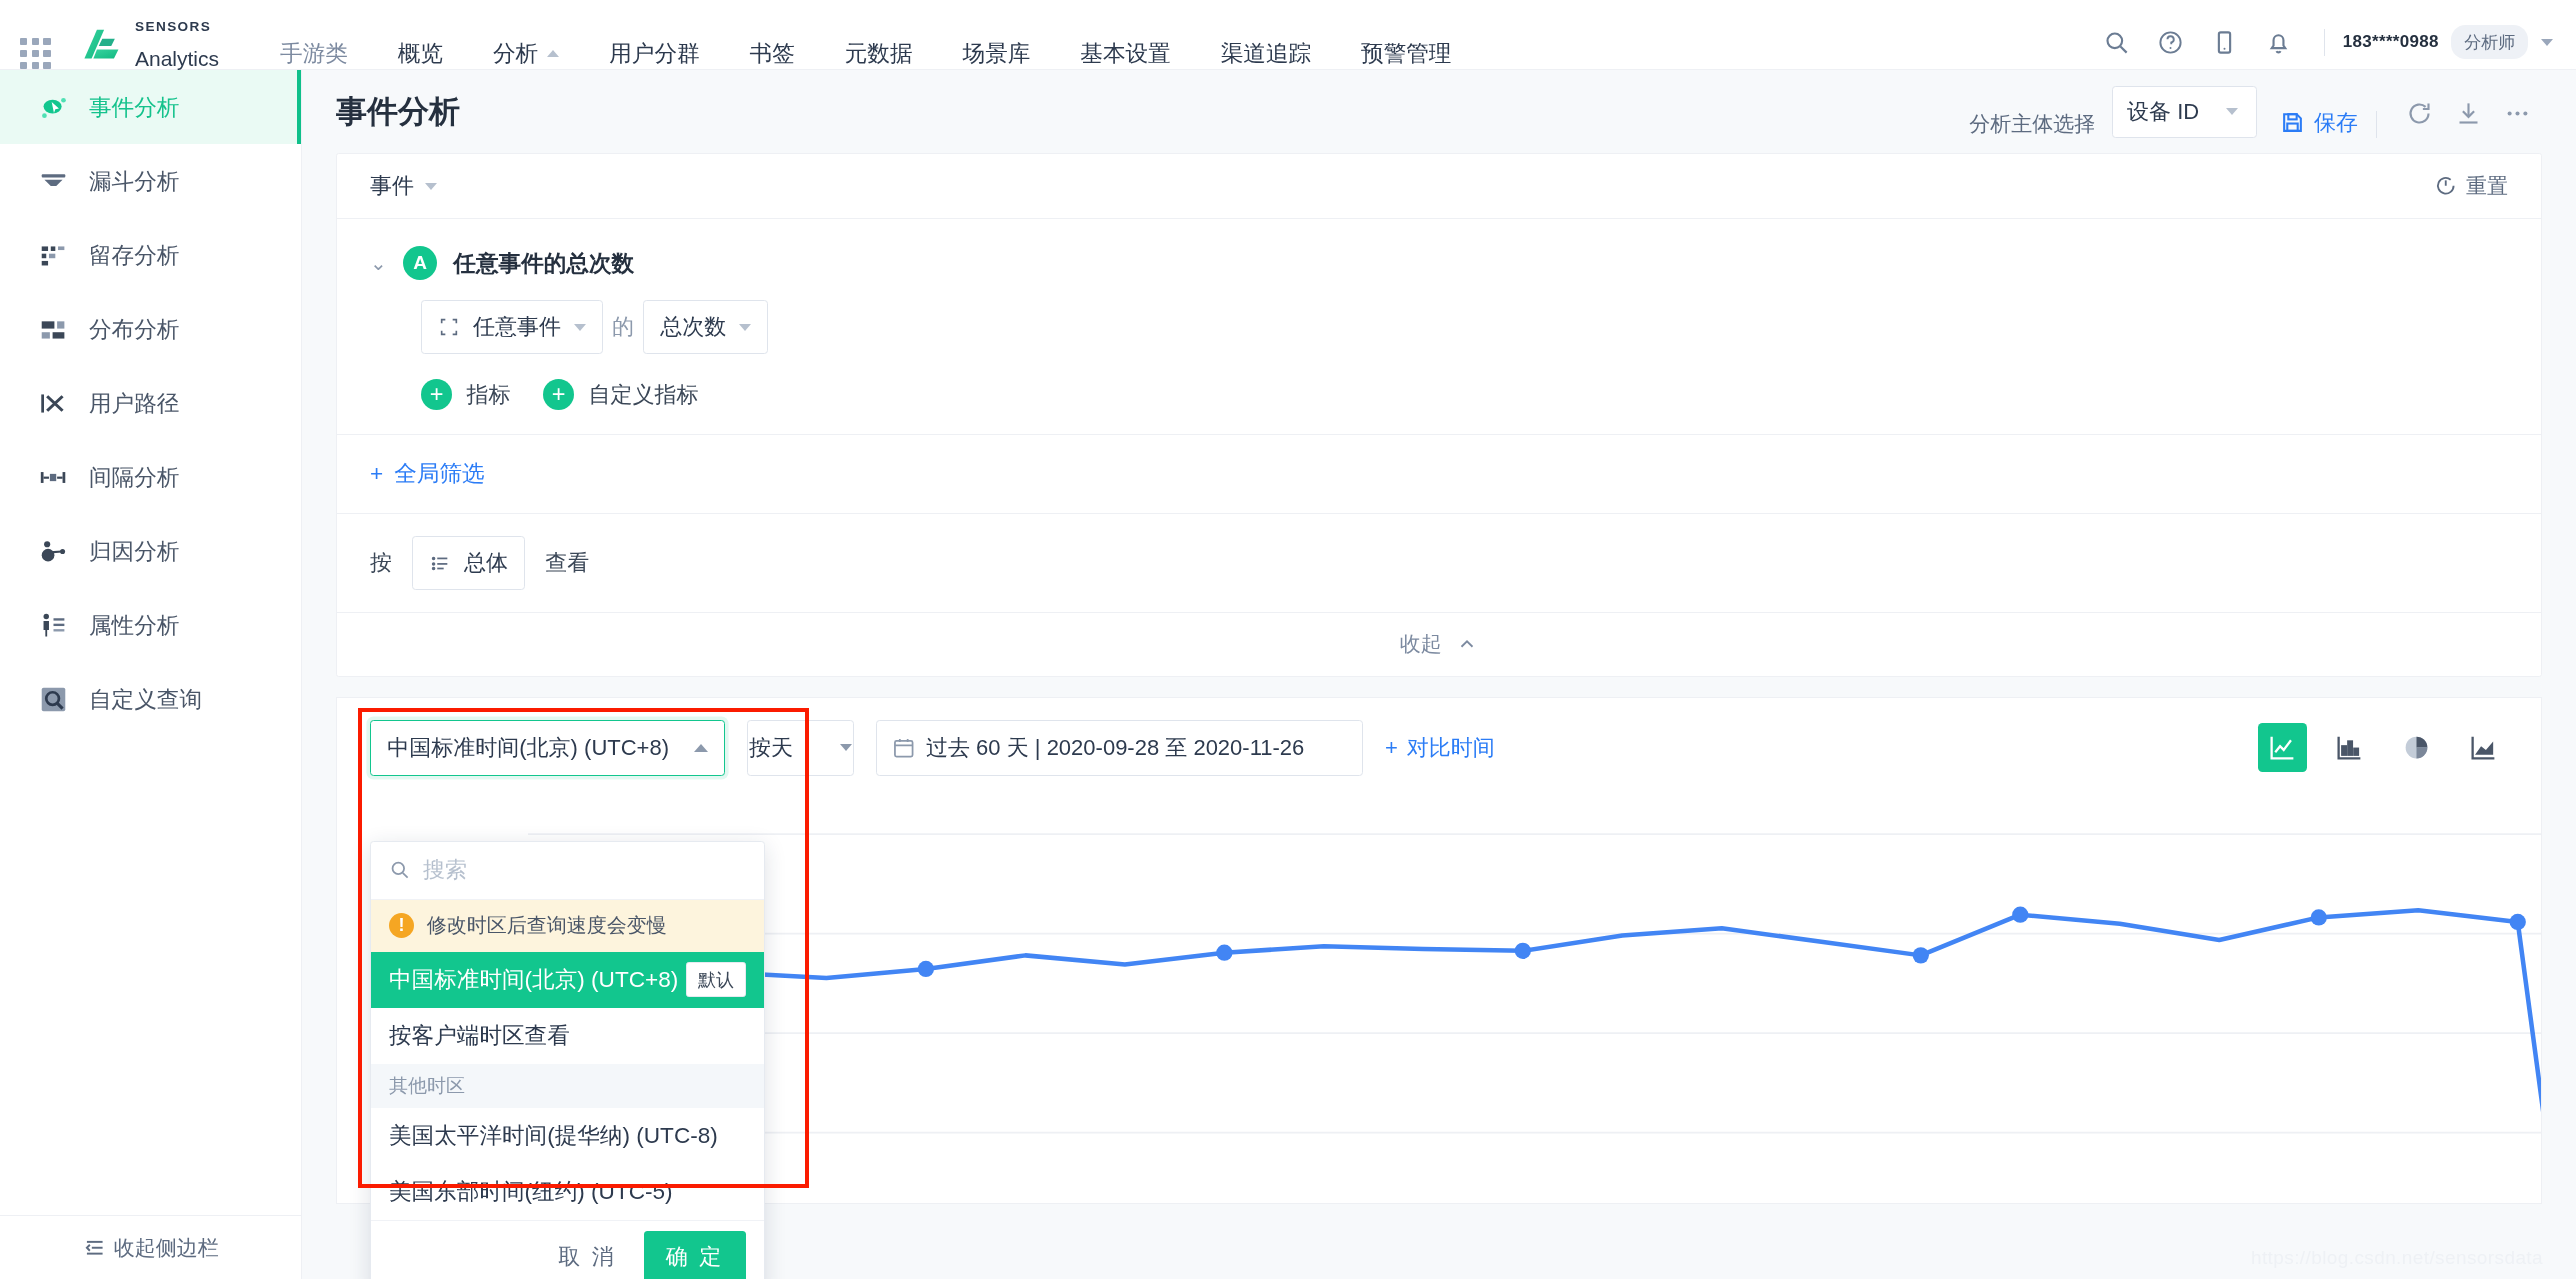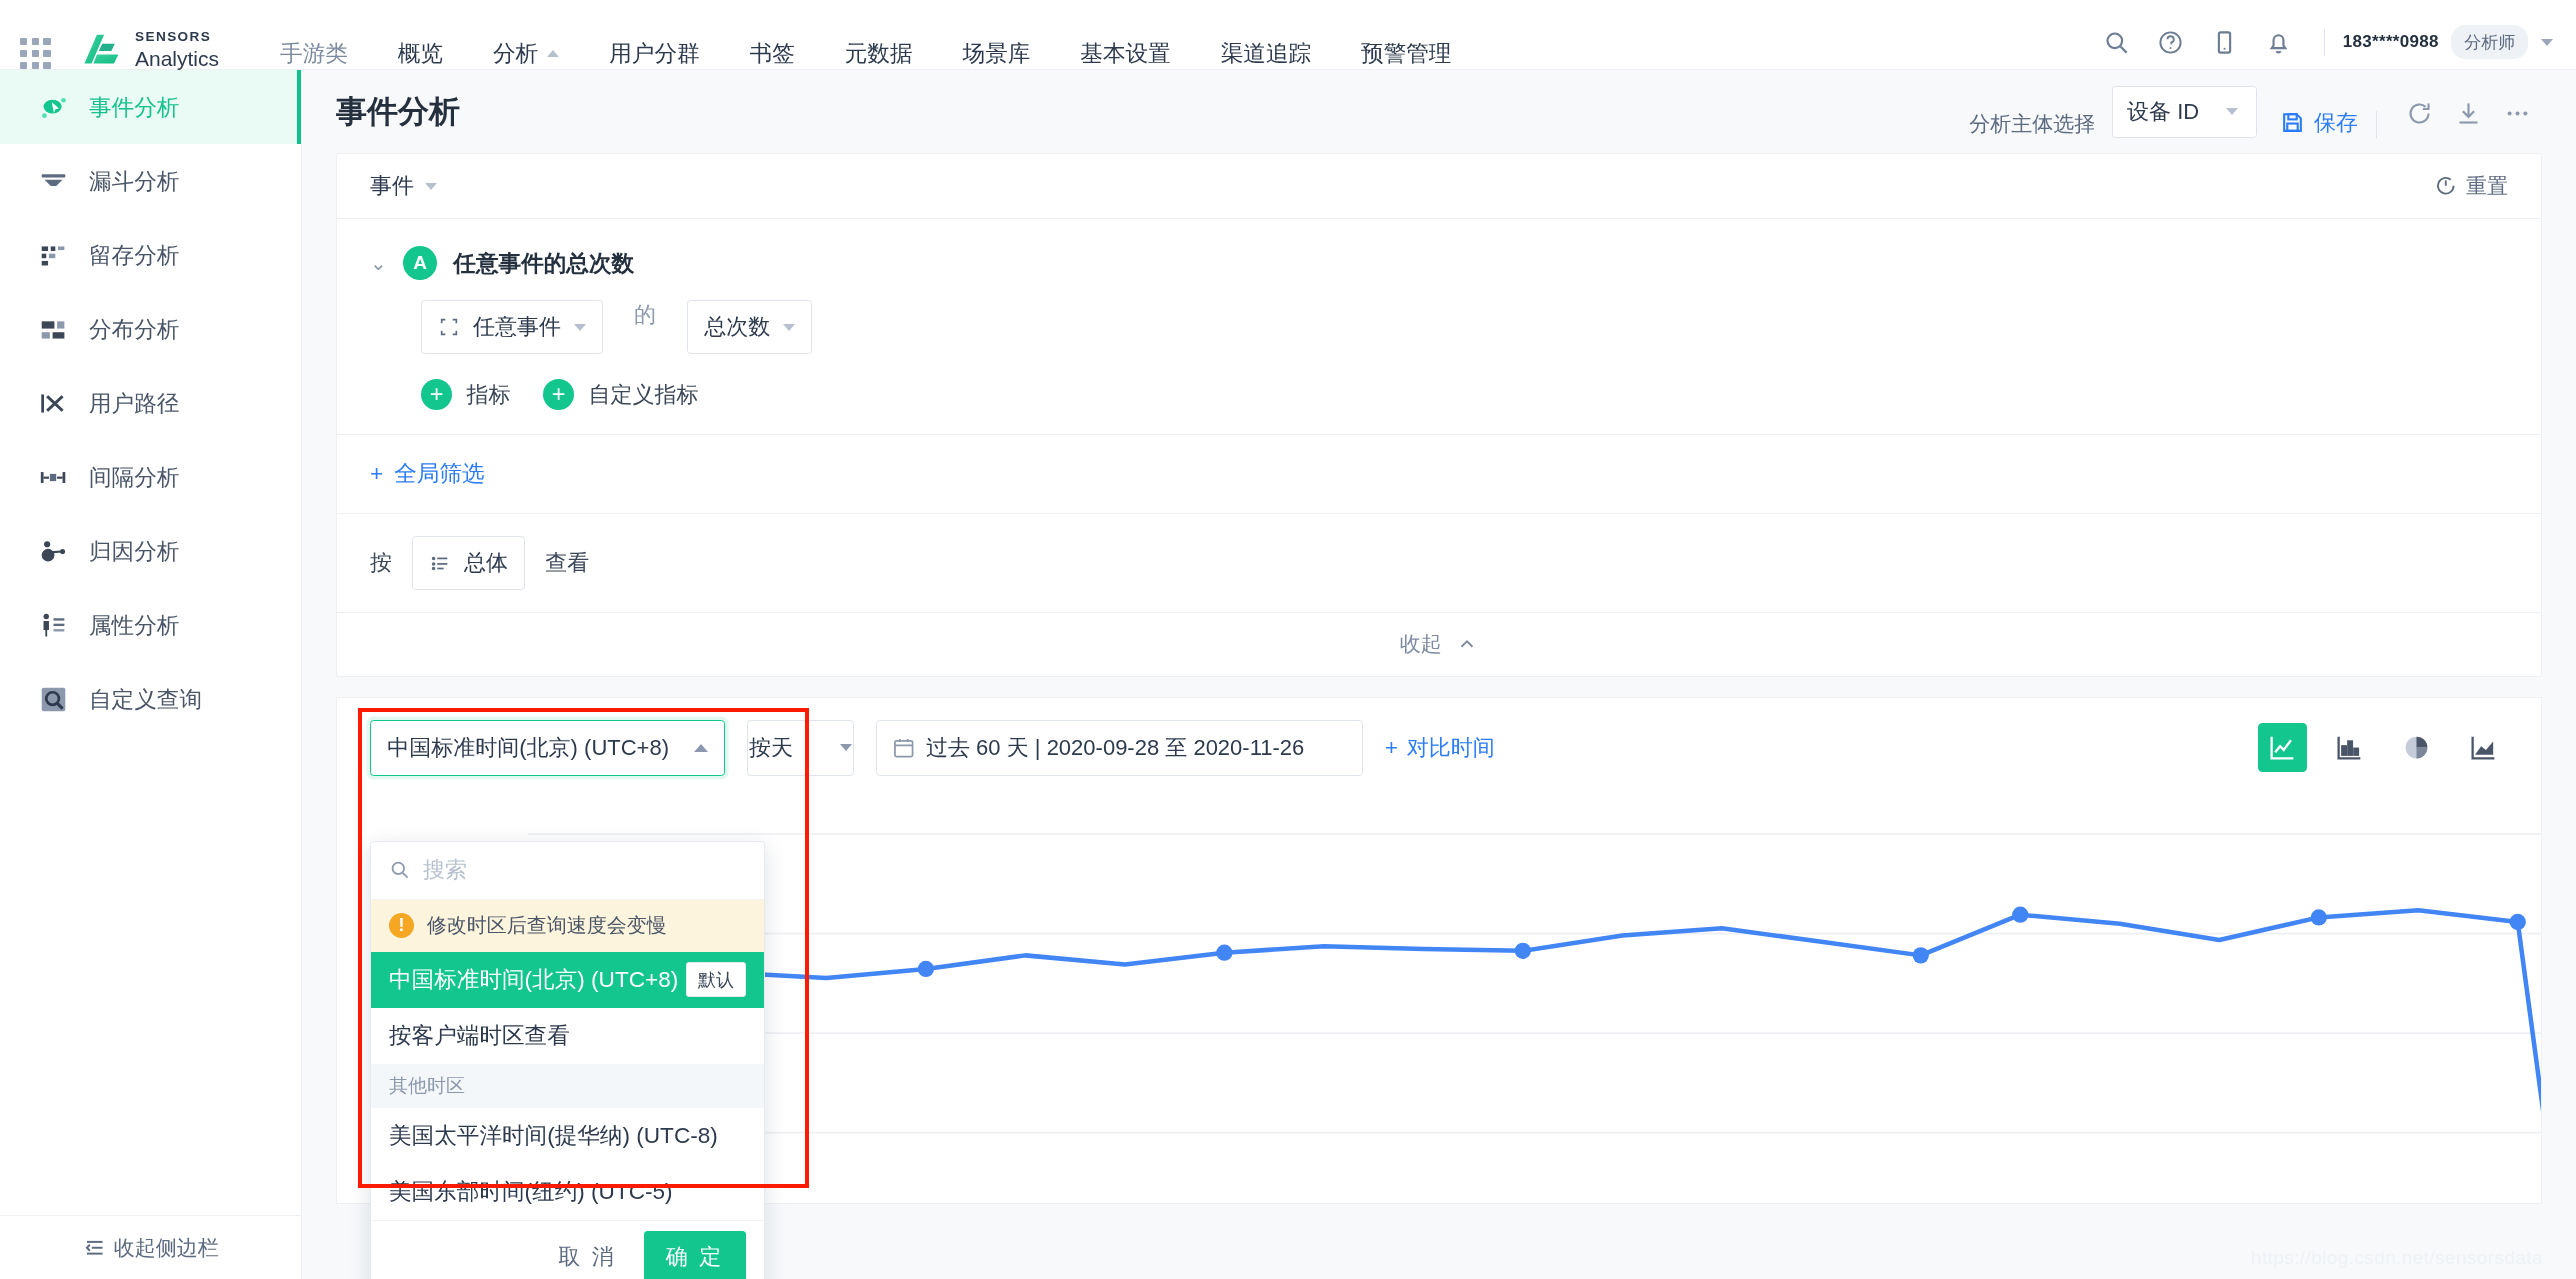--- a/index.html
+++ b/index.html
@@ -19,21 +19,21 @@
     display: flex; align-items: flex-end;
   }
   .grid-icon { margin-left: 20px; width: 31px; height: 31px;
     display: grid; grid-template-columns: repeat(3, 7.2px); grid-template-rows: repeat(3, 7.2px);
     gap: 4.5px; align-content: center; }
   .grid-icon i { display: block; width: 7.2px; height: 7.2px; background: #9aa7bb; border-radius: 0.9px; }
   .logo { display: flex; align-items: center; margin-left: 33px; gap: 9px; }
   .logo-mark { width: 42px; height: 34px; position: relative; }
   .logo-txt { display: flex; flex-direction: column; line-height: 1; }
   .logo-txt .l1 { font-size: 13.6px; letter-spacing: 1.4px; color: #2d3a4e; font-weight: 600; }
-  .logo-txt .l2 { font-size: 21px; color: #2d3a4e; font-weight: 400; margin-top: 4px; }
+  .logo-txt .l2 { font-size: 21px; color: #2d3a4e; font-weight: 400; margin-top: 14px; }
 
   .nav { display: flex; align-items: center; margin-left: 36px; gap: 0; }
   .nav-item { font-size: 22.6px; color: #2d3a4e; padding: 0 25px; white-space: nowrap;
     display: flex; align-items: center; gap: 9px; cursor: pointer; }
   .nav-item.muted { color: #7c8aa0; }
   .caret-up { width: 0; height: 0; border-left: 6.3px solid transparent;
     border-right: 6.3px solid transparent; border-bottom: 7.2px solid #b6c0ce; }
   .caret-down-sm { width: 0; height: 0; border-left: 6.3px solid transparent;
     border-right: 6.3px solid transparent; border-top: 7.2px solid #b6c0ce; }
 
@@ -83,21 +83,21 @@
   .evt-label { font-size: 22px; color: #2d3a4e; display: flex; align-items: center; gap: 11px; cursor: pointer; }
   .reset-btn { margin-left: auto; display: flex; align-items: center; gap: 9px;
     font-size: 21px; color: #5d6b80; cursor: pointer; }
 
   .sect { padding: 27px 33px 23.5px 33px; border-bottom: 0.9px solid #eef0f4; }
   .metric-head { display: flex; align-items: center; gap: 16.3px; }
   .chev { color: #8c99ac; font-size: 20px; cursor: pointer; }
   .abadge { width: 34px; height: 34px; border-radius: 50%; background: #12c68e; color: #fff;
     display: flex; align-items: center; justify-content: center; font-size: 19px; font-weight: 600; }
   .metric-title { font-size: 22.6px; font-weight: 700; color: #25303f; }
-  .metric-row { display: flex; align-items: flex-start; gap: 31px; margin: 20px 0 0 51px; }
+  .metric-row { display: flex; align-items: center; gap: 9px; margin: 20px 0 0 51px; }
   .pill { height: 54px; border: 0.9px solid #dfe4ec; background: #fff; border-radius: 3.6px;
     display: flex; align-items: center; padding: 0 16.3px; gap: 12.7px; font-size: 22px;
     color: #2d3a4e; cursor: pointer; }
   .of-txt { font-size: 22px; color: #8c99ac; }
   .add-row { display: flex; align-items: center; gap: 14.5px; margin: 25px 0 0 51px; }
   .plus-circle { width: 31px; height: 31px; border-radius: 50%; background: #12c68e; color: #fff;
     display: flex; align-items: center; justify-content: center; font-size: 23.5px; line-height: 1;
     font-weight: 300; cursor: pointer; }
   .add-lbl { font-size: 22px; color: #3b4757; margin-right: 18px; cursor: pointer; }
 

